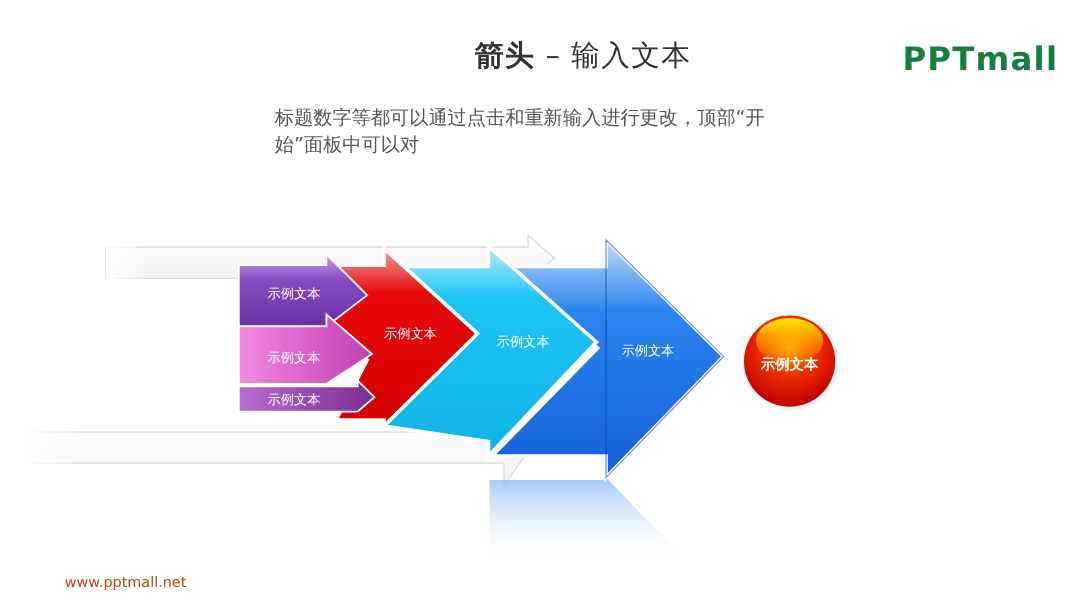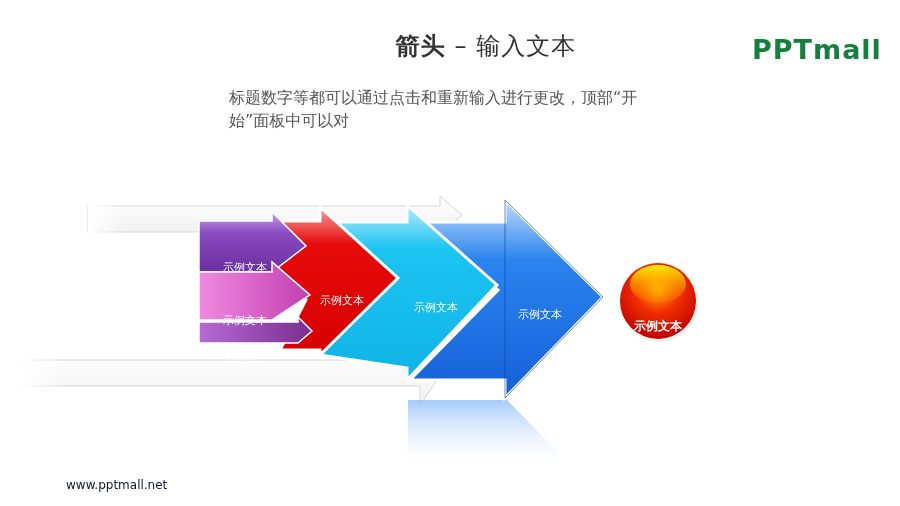--- a/index.html
+++ b/index.html
@@ -17,27 +17,26 @@
     position: absolute; left: 752px; top: 22px; font-size: 27px;
     color: #15803d; font-weight: bold; letter-spacing: 1px;
     font-family: "DejaVu Sans", sans-serif;
     margin-top: 12px;
   }
   .desc {
     position: absolute; left: 229px; top: 86px; width: 440px;
     font-size: 16px; line-height: 23px; color: #555555;
   }
   .footer-url {
-    position: absolute; left: 54px; top: 478px; font-size: 12px; color: #0f172a; margin-left: 12px;
+    position: absolute; left: 54px; top: 478px; font-size: 12px; color: #c2410c;
   }
   svg.diagram { position: absolute; left: 0; top: 0; }
   .lbl {
     position: absolute; color: #ffffff; font-size: 11px; white-space: nowrap;
     transform: translate(-50%, -50%);
-    margin-top: 22px;
   }
   .circle-lbl { font-size: 12px; font-weight: bold; }
 </style>
 </head>
 <body>
 
 <div class="title">
   <span class="bold">箭头</span><span> – </span><span>输入文本</span>
 </div>
 

